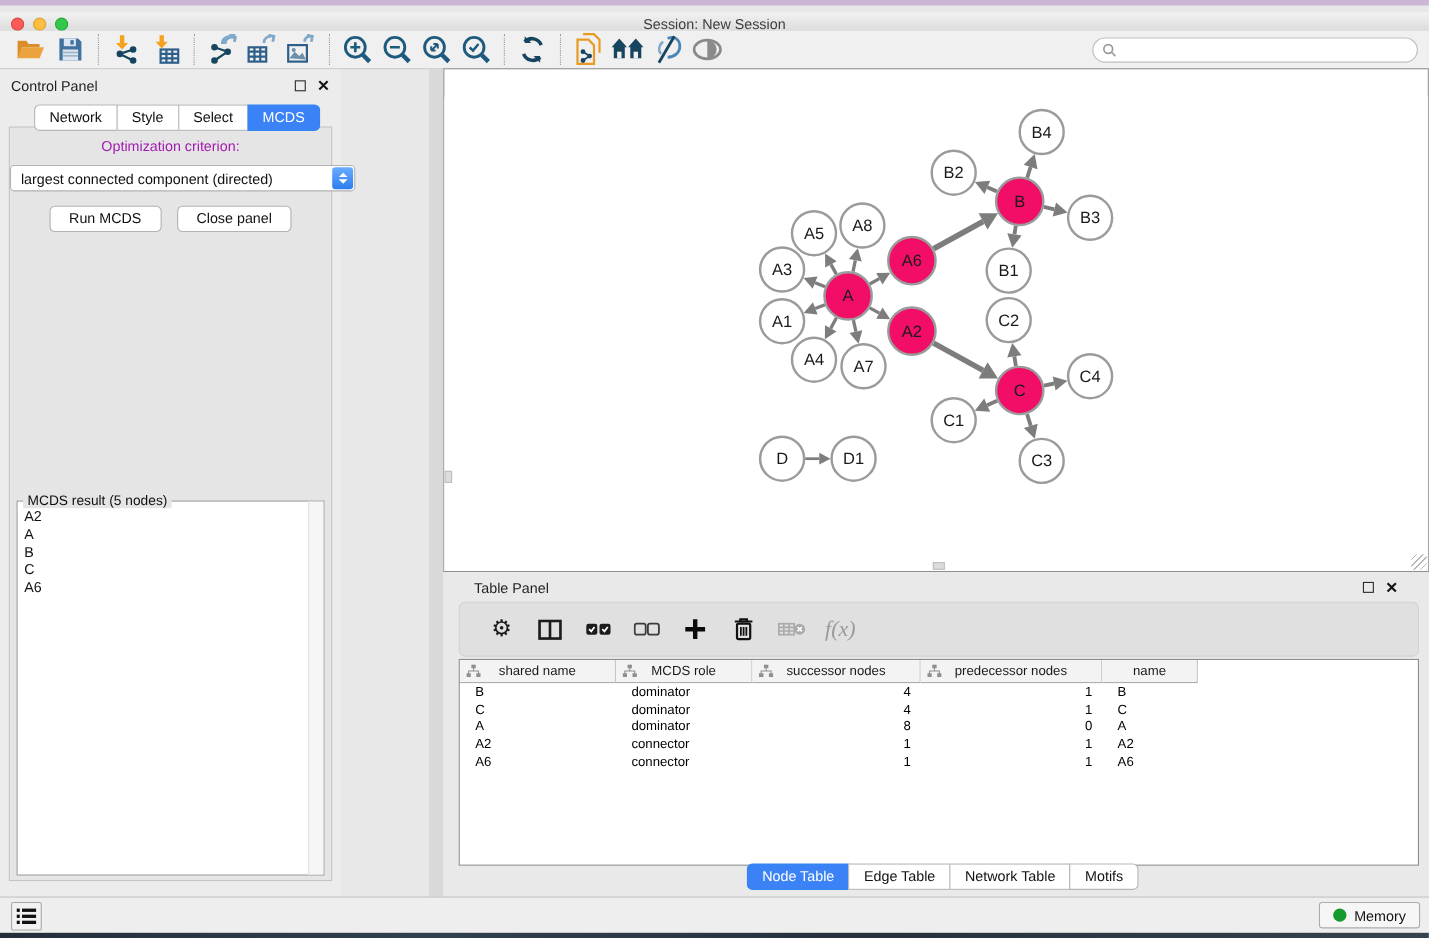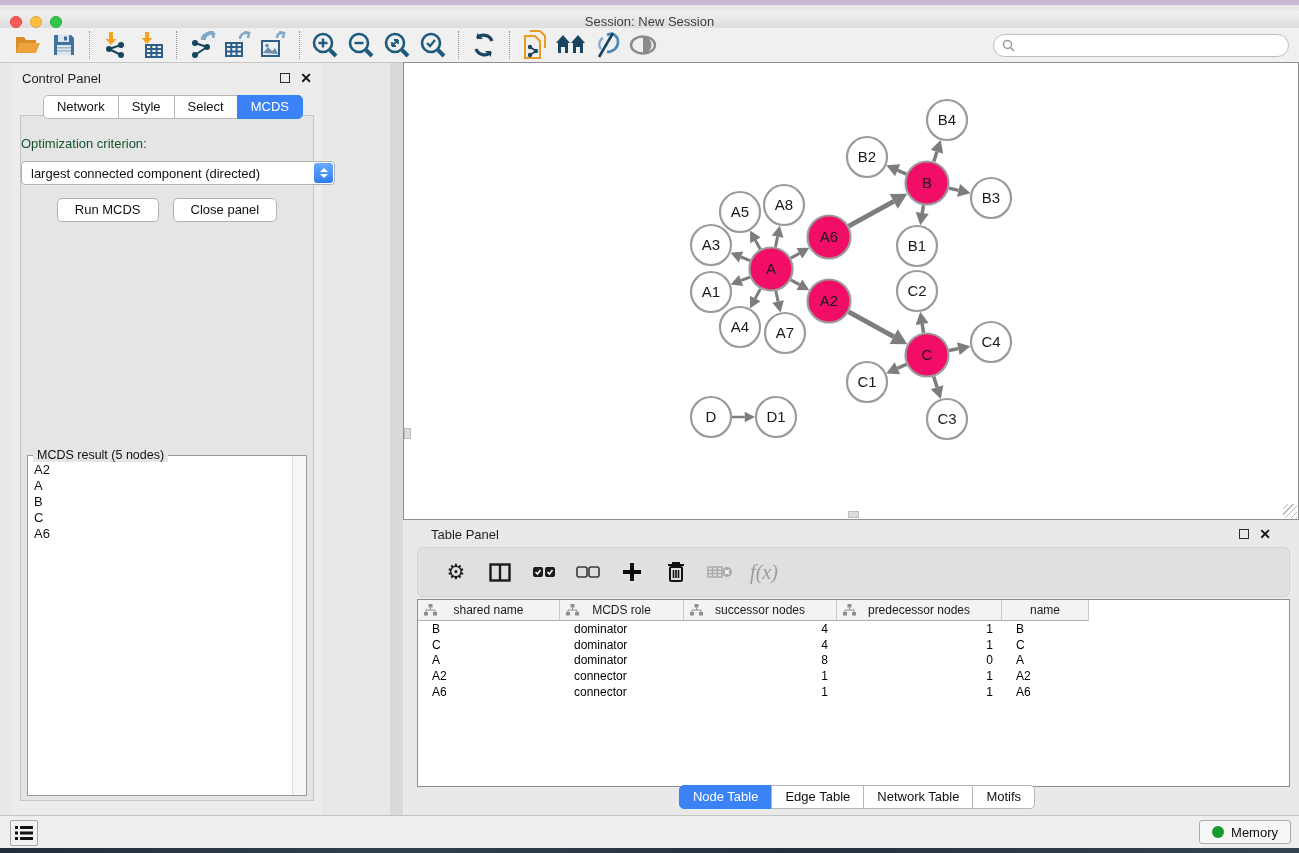--- a/index.html
+++ b/index.html
@@ -23,37 +23,37 @@
     background:#f0f0f0; border-bottom:1px solid #c6c6c6;
     display:flex; align-items:center; padding-left:10px; }
   .tb-icon { width:36px; height:30px; display:flex; align-items:center; justify-content:center; cursor:default; }
   .tb-sep { height:28px; border-left:1px dotted #999; margin:0 7px; }
   .searchbox { margin-left:auto; margin-right:10px; width:296px; height:23px;
     background:#fff; border:1px solid #bdbdbd; border-radius:12px;
     display:flex; align-items:center; padding-left:8px; }
   .searchbox input { border:none; outline:none; flex:1; font-size:12px; background:transparent; margin-left:5px; }
 
   
-  .control-panel { position:absolute; left:12px; top:63px; width:310px; height:753px; background:#ececec; }
+  .control-panel { position:absolute; left:0; top:63px; width:310px; height:753px; background:#ececec; }
   .panel-head { height:26px; display:flex; align-items:center; padding:0 10px; }
   .panel-title { font-size:13px; color:#1f1f1f; margin-top:4px; }
   .panel-head-icons { margin-left:auto; display:flex; align-items:center; gap:10px; margin-top:4px; }
   .float-glyph { width:10px; height:10px; border:1.6px solid #2b2b2b; display:inline-block; }
   .close-glyph { font-size:14px; font-weight:bold; color:#111; line-height:10px; }
 
   .tabs-row { display:flex; justify-content:center; margin-top:6px; position:relative; z-index:2; }
   .tab { font-size:13px; color:#111; background:#fff; border:1px solid #b7b7b7;
     padding:3px 13px 4px; margin-left:-1px; }
   .tab:first-child { border-radius:5px 0 0 5px; margin-left:12px; }
   .tab:last-child { border-radius:0 5px 5px 0; }
   .tab.active { background:#3b82f6; border-color:#3286ef; color:#fff; }
 
   .cp-body { position:absolute; left:8px; right:8px; top:52px; bottom:15px;
     background:#e5e5e5; border:1px solid #c5c5c5; }
-  .opt-label { text-align:left; font-size:13px; color:#14532d; margin-top:20px; }
+  .opt-label { text-align:center; font-size:13px; color:#a21caf; margin-top:9px; }
   .combo { position:relative; width:314px; height:24px; margin:10px auto 0;
     background:#fff; border:1px solid #b2b2b2; border-radius:4px;
     display:flex; align-items:center; }
   .combo-text { font-size:13px; color:#111; padding-left:9px; }
   .combo-stepper { position:absolute; right:1px; top:1px; width:19px; height:20px;
     background:linear-gradient(#6aacfc,#2d7cf0); border-radius:3px;
     display:flex; flex-direction:column; align-items:center; justify-content:center; gap:2px; }
   .chev { width:0; height:0; border-left:4px solid transparent; border-right:4px solid transparent; }
   .chev.up { border-bottom:4px solid #fff; }
   .chev.down { border-top:4px solid #fff; }

